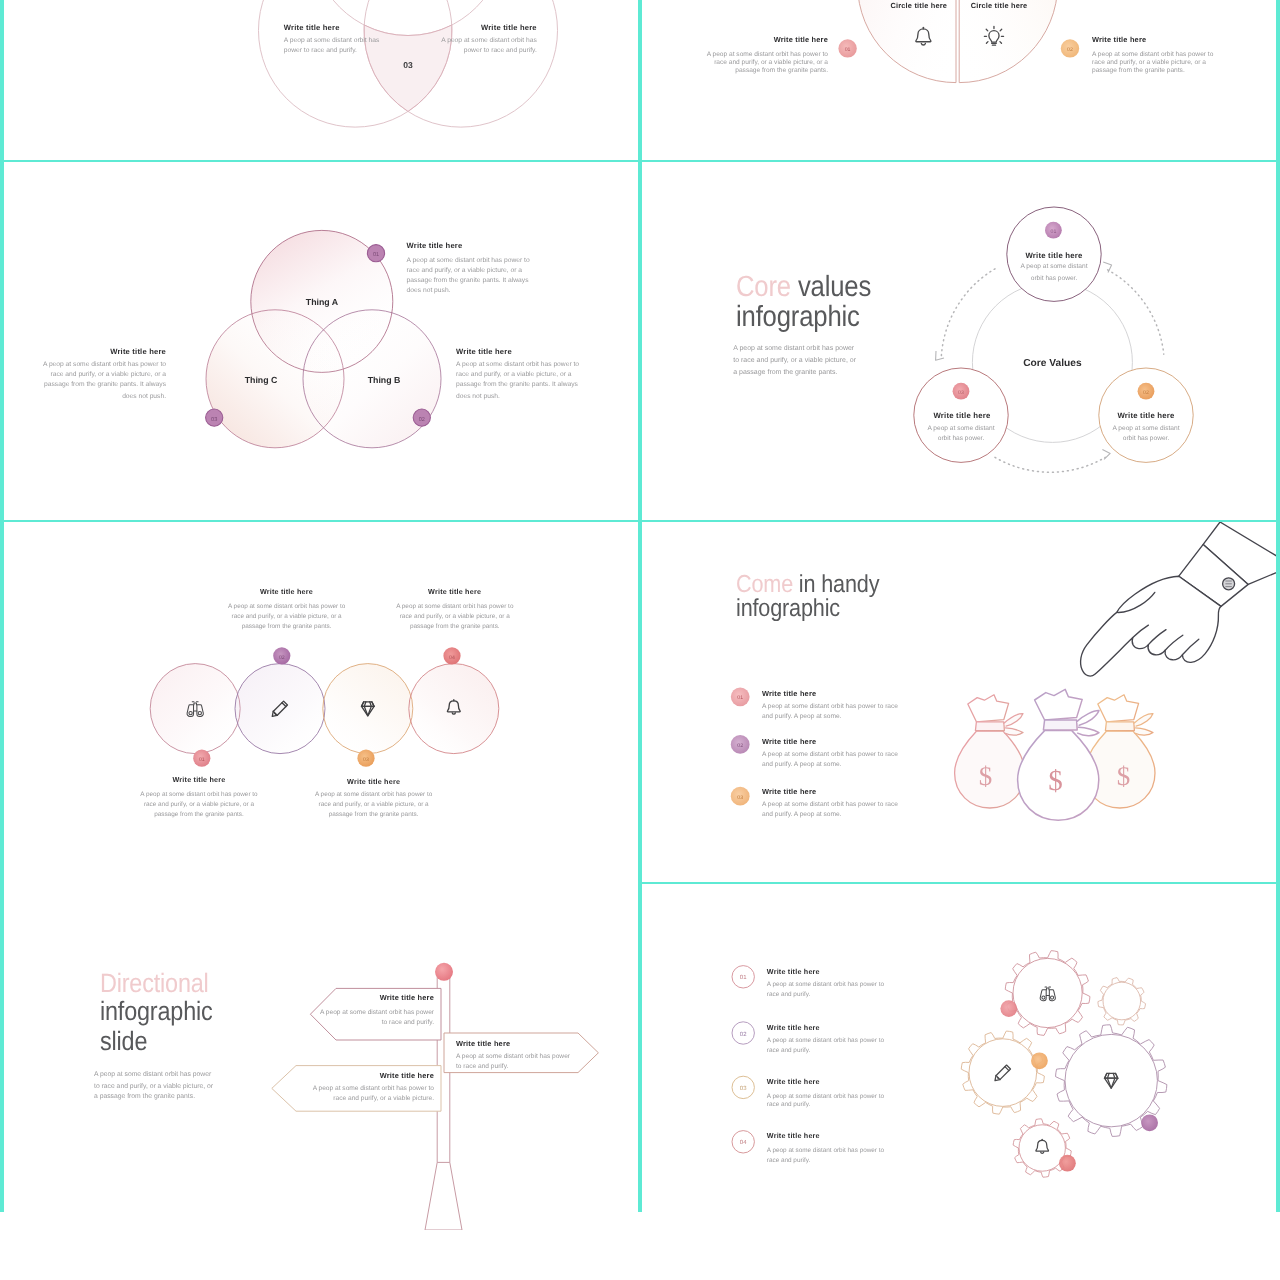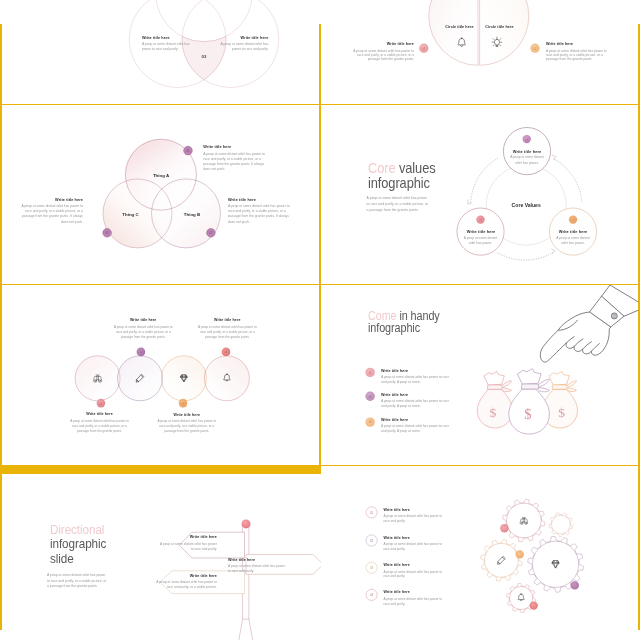--- a/index.html
+++ b/index.html
@@ -1,17 +1,17 @@
 <!DOCTYPE html>
 <html><head>
 <meta charset="utf-8">
 <style>
   html,body{margin:0;padding:0;}
   body{width:640px;height:640px;background:#ffffff;font-family:"Liberation Sans",sans-serif;overflow:hidden;}
-  #page{position:relative;width:640px;height:606px;background:#eab308;margin-top:24px;}
+  #page{position:relative;width:640px;height:606px;background:#5eead4;}
   .slide{position:absolute;background:#ffffff;overflow:hidden;}
   .sv{position:absolute;left:0;top:0;width:100%;height:100%;}
 
   
   .bigtitle{position:absolute;font-weight:300;line-height:1.18;color:#58595b;
      letter-spacing:-0.1px;white-space:pre-line;transform-origin:0 0;transform:scaleX(0.88);}
   .bigtitle .hl{color:#f0cbcd;}
   .body-sm{position:absolute;color:#9a9a9c;line-height:1.55;}
   .h-sm{position:absolute;color:#2e2e30;font-weight:700;}
 </style>
@@ -352,21 +352,21 @@
     </svg>
     <div class="bigtitle" style="left:47.4px;top:26px;width:180px;font-size:12.3px;line-height:11.8px;"><span class="hl">Come</span><span> in handy</span><br><span>infographic</span></div>
     <div class="h-sm" style="left:60px;top:83.8px;width:80px;font-size:3.7px;letter-spacing:0.1px;">Write title here</div>
     <div class="body-sm" style="left:60px;top:90px;width:68px;font-size:3.3px;line-height:5.1px;">A peop at some distant orbit has power to race and purify. A peop at some.</div>
     <div class="h-sm" style="left:60px;top:107.6px;width:80px;font-size:3.7px;letter-spacing:0.1px;">Write title here</div>
     <div class="body-sm" style="left:60px;top:113.8px;width:68px;font-size:3.3px;line-height:5.1px;">A peop at some distant orbit has power to race and purify. A peop at some.</div>
     <div class="h-sm" style="left:60px;top:132.8px;width:80px;font-size:3.7px;letter-spacing:0.1px;">Write title here</div>
     <div class="body-sm" style="left:60px;top:139px;width:68px;font-size:3.3px;line-height:5.1px;">A peop at some distant orbit has power to race and purify. A peop at some.</div>
   </div>
 
-  <div class="slide" id="s6" style="left:2px;top:450px;width:317px;height:179px;padding-left:48px;">
+  <div class="slide" id="s6" style="left:2px;top:436px;width:317px;height:179px;">
     <svg class="sv" viewBox="0 0 317 179">
       <defs>
         <radialGradient id="dBall" cx="40%" cy="35%" r="72%">
             <stop offset="0%" stop-color="#f5a5aa"></stop>
             <stop offset="100%" stop-color="#e4757f"></stop>
           </radialGradient>
       </defs>
       <path d="M216.6 48 h6.3 v97.2 l6.1 33.8 h-18.5 l6.1 -33.8 z" fill="#ffffff" stroke="#c79ba4" stroke-width="0.5" stroke-linejoin="round"></path>
       <path d="M216.6 145.2 h6.3" fill="none" stroke="#c79ba4" stroke-width="0.5"></path>
       <circle cx="220" cy="49.9" r="4.5" fill="url(#dBall)"></circle>

